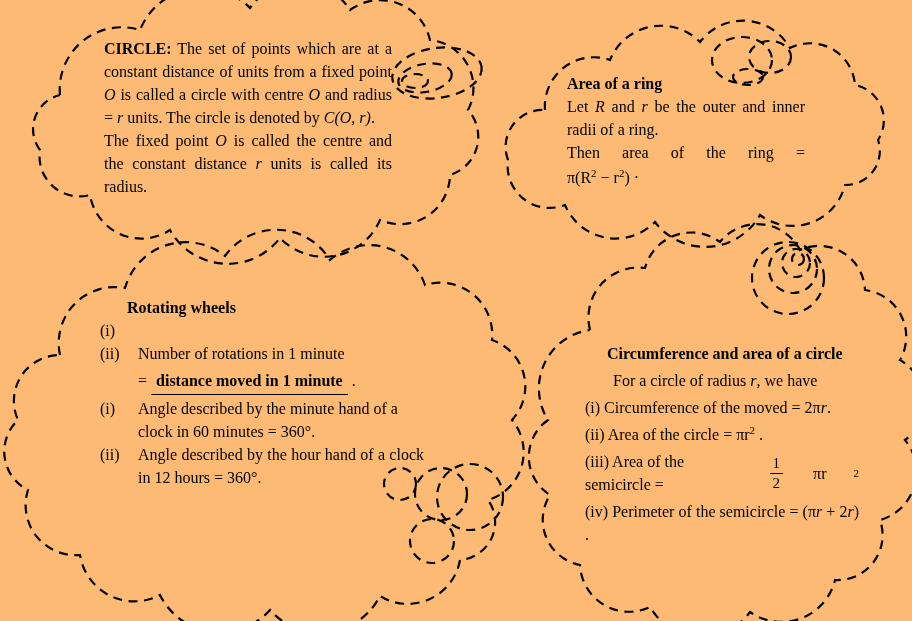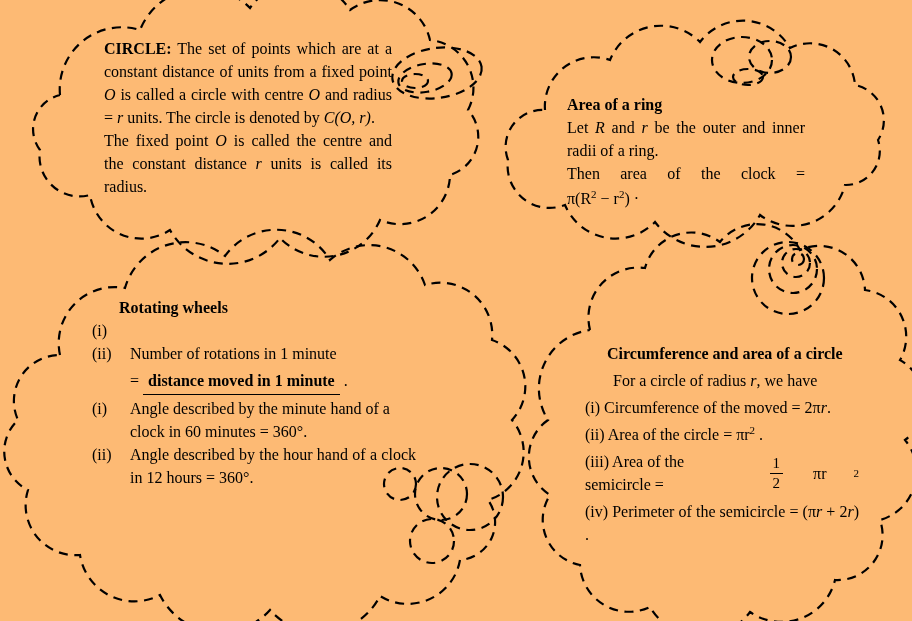--- a/index.html
+++ b/index.html
@@ -14,24 +14,24 @@
   }
   .txt{position:absolute;font-size:16px;line-height:23px;}
   .b{font-weight:bold;}
   .i{font-style:italic;}
   .just{text-align:justify;}
   .justlast{text-align:justify;text-align-last:justify;}
   sup.s{font-size:11px;line-height:0;vertical-align:6px;}
   
   #c1-text{left:104px;top:37px;width:288px;}
   
-  #c2-text{left:567px;top:93px;width:238px;}
+  #c2-text{left:567px;top:72px;width:238px;}
   #c2-formula{margin-top:2px;}
   
-  #c3-text{left:92px;top:296px;width:324px;}
+  #c3-text{left:100px;top:296px;width:324px;}
   #c3-title1{margin-left:27px;}
   #c3-title2{margin-left:28px;margin-top:2px;}
   .li{display:flex;}
   .li .lab{width:38px;flex:0 0 38px;}
   .li .body{flex:1;}
   .fracline{margin:4px 0 2px 38px;}
   .frac{display:inline-block;text-align:right;vertical-align:middle;margin:0 4px;font-weight:bold;}
   .frac .num{display:block;border-bottom:1.6px solid #000;padding:0 5px 2px;}
   .frac .den{display:block;padding-top:2px;}
   
@@ -83,21 +83,21 @@
   </svg>
 
   <div class="txt just" id="c1-text">
     <div><span class="b">CIRCLE:</span><span> The set of points which are at a constant distance of units from a fixed point </span><span class="i">O</span><span> is called a circle with centre </span><span class="i">O</span><span> and radius = </span><span class="i">r</span><span> units. The circle is denoted by </span><span class="i">C(O, r)</span><span>.</span></div>
     <div><span>The fixed point </span><span class="i">O</span><span> is called the centre and the constant distance </span><span class="i">r</span><span> units is called its radius.</span></div>
   </div>
 
   <div class="txt" id="c2-text">
     <div class="b">Area of a ring</div>
     <div class="just"><span>Let </span><span class="i">R</span><span> and </span><span class="i">r</span><span> be the outer and inner radii of a ring.</span></div>
-    <div class="justlast">Then area of the clock =</div>
+    <div class="justlast">Then area of the ring =</div>
     <div id="c2-formula"><span>π(R</span><sup class="s">2</sup><span> − r</span><sup class="s">2</sup><span>) ·</span></div>
   </div>
 
   <div class="txt" id="c3-text">
     <div class="b" id="c3-title1">Rotating wheels</div>
     <div class="li">
       <span class="lab">(i)</span>
     </div>
     <div class="li">
       <span class="lab">(ii)</span>

